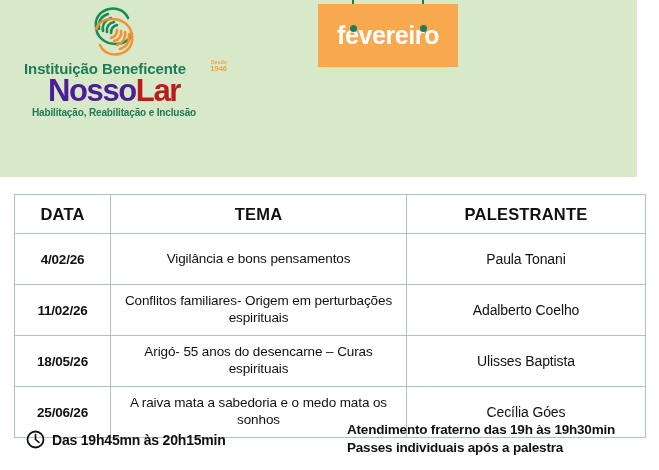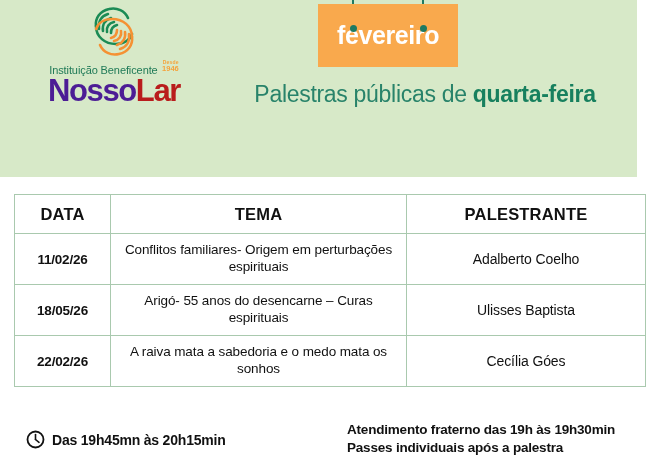--- a/index.html
+++ b/index.html
@@ -31,31 +31,31 @@
     left: 24px;
     top: 4px;
     width: 180px;
     text-align: center;
   }
   #logo-hands {
     display: block;
     margin: 0 auto;
   }
   #logo-sub-top {
-    font-size: 11px;
-    font-weight: normal;
+    font-size: 15px;
+    font-weight: bold;
     color: #1f7a57;
     letter-spacing: -0.1px;
     margin-top: -1px;
     display: inline-block;
   }
   #logo-since {
     display: inline-block;
     vertical-align: top;
-    margin-left: 0;
+    margin-left: 20px;
     line-height: 1.0;
     text-align: right;
     color: #f5a33c;
   }
   #logo-since .since-word { font-size: 5px; font-weight: bold; display: block; letter-spacing: .2px;}
   #logo-since .since-year { font-size: 7.5px; font-weight: bold; display: block; }
   #logo-wordmark {
     font-size: 31px;
     font-weight: bold;
     letter-spacing: -1.4px;
@@ -258,64 +258,67 @@
       <span id="logo-since">
         <span class="since-word">Desde</span>
         <span class="since-year">1946</span>
       </span>
     </div>
 
     <div id="logo-wordmark">
       <span class="wm-nosso">Nosso</span><span class="wm-lar">Lar</span>
     </div>
 
+    <div id="logo-tagline">Habilitação, Reabilitação e Inclusão</div>
   </div>
 
   <div id="month-badge-wrap">
     <div class="badge-string left"></div>
     <div class="badge-string right"></div>
     <div id="month-badge">
       <span id="month-label">fevereiro</span>
     </div>
     <div class="badge-pin left"></div>
     <div class="badge-pin right"></div>
   </div>
 
-  <div id="lecture-title">
-    <span>Palestras públicas de</span><span class="title-strong">quarta-feira</span>
-  </div>
 
 </div>
 
 <table id="schedule-table">
   <colgroup>
     <col class="col-date">
       <col class="col-theme">
       <col class="col-speaker">
   </colgroup>
   <thead>
     <tr>
       <th>DATA</th>
       <th>TEMA</th>
       <th>PALESTRANTE</th>
     </tr>
   </thead>
   <tbody>
     <tr>
+      <td class="cell-date">4/02/26</td>
+      <td class="cell-theme">Vigilância e bons pensamentos</td>
+      <td class="cell-speaker">Paula Tonani</td>
+    </tr>
+    <tr>
       <td class="cell-date">11/02/26</td>
       <td class="cell-theme">Conflitos familiares- Origem em perturbações espirituais</td>
       <td class="cell-speaker">Adalberto Coelho</td>
     </tr>
     <tr>
       <td class="cell-date">18/05/26</td>
       <td class="cell-theme">Arigó- 55 anos do desencarne – Curas espirituais</td>
       <td class="cell-speaker">Ulisses Baptista</td>
     </tr>
     <tr>
-      <td class="cell-date">22/02/26</td>
+      <td class="cell-date">25/06/26</td>
       <td class="cell-theme">A raiva mata a sabedoria e o medo mata os sonhos</td>
       <td class="cell-speaker">Cecília Góes</td>
     </tr>
   </tbody>
 </table>
 
 <div id="footer">
   <div id="footer-left">
     <svg id="clock-icon" width="19" height="19" viewBox="0 0 19 19" aria-hidden="true">
       <circle cx="9.5" cy="9.5" r="8" fill="none" stroke="#111111" stroke-width="1.8"></circle>

